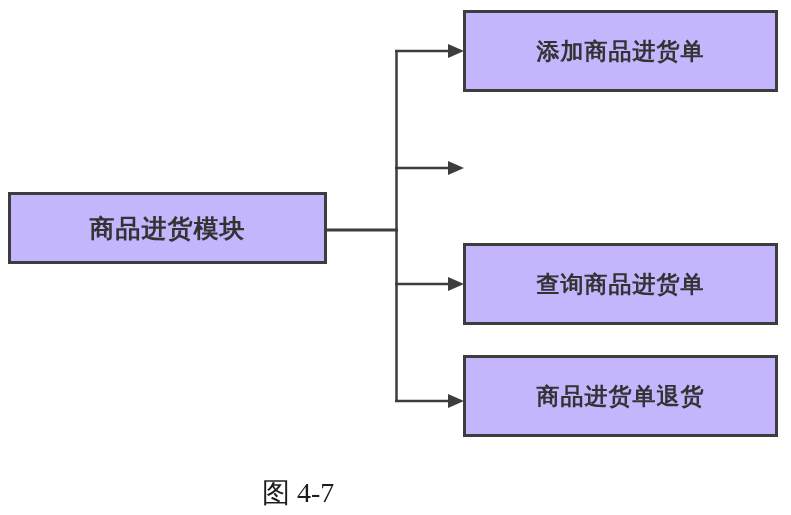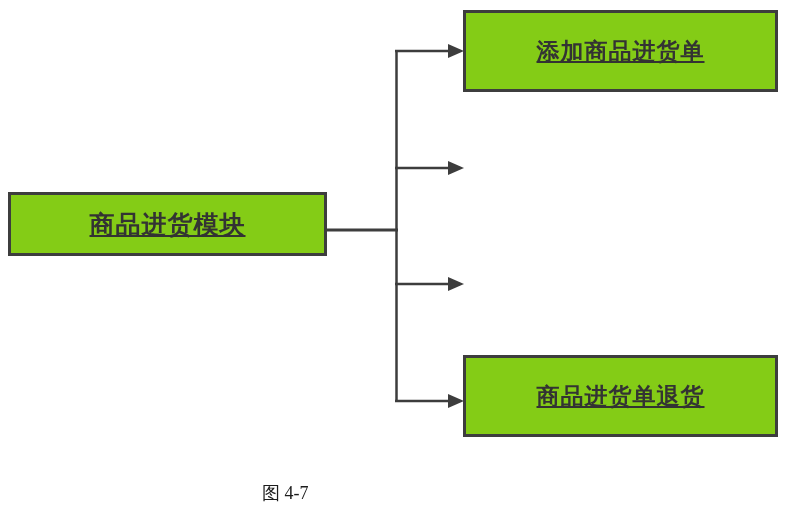--- a/index.html
+++ b/index.html
@@ -20,35 +20,34 @@
     left: 0;
     top: 0;
     width: 791px;
     height: 515px;
     z-index: 0;
   }
   .node {
     position: absolute;
     box-sizing: border-box;
     border: 3px solid var(--line, #3d3d3d);
-    background: #84cc16;
+    background: #c4b5fd;
     display: flex;
     align-items: center;
     justify-content: center;
     z-index: 1;
     color: var(--box-text, #333333);
     font-weight: bold;
     letter-spacing: 1px;
-    text-decoration: underline;
   }
   .node-root {
     left: 8px;
     top: 192px;
     width: 319px;
-    height: 64px;
+    height: 72px;
     font-size: 25px;
     align-items: center;
   }
   .node-child {
     left: 463px;
     width: 315px;
     height: 82px;
     font-size: 23px;
   }
   .node-child-0 { top: 10px; }
@@ -56,21 +55,21 @@
   .node-child-2 { top: 243px; }
   .node-child-3 { top: 355px; }
   .caption {
     position: absolute;
     left: 262px;
     top: 478px;
     height: 30px;
     display: flex;
     align-items: center;
     font-family: "Liberation Serif", "DejaVu Serif", serif;
-    font-size: 18px;
+    font-size: 28px;
     color: var(--caption-text, #1c1c1c);
     z-index: 1;
     white-space: nowrap;
     gap: 8px;
   }
   .caption .caption-prefix {
     margin-right: 18px;
   }
   .caption .caption-text {
     letter-spacing: 2px;
@@ -115,20 +114,23 @@
 
   <div class="node node-root">
     <span>商品进货模块</span>
   </div>
 
   <div class="node node-child node-child-0">
     <span>添加商品进货单</span>
   </div>
 
 
+  <div class="node node-child node-child-2">
+    <span>查询商品进货单</span>
+  </div>
 
   <div class="node node-child node-child-3">
     <span>商品进货单退货</span>
   </div>
 
   <div class="caption">
     <span class="caption-prefix">图 4-7</span>
   </div>
 
 

